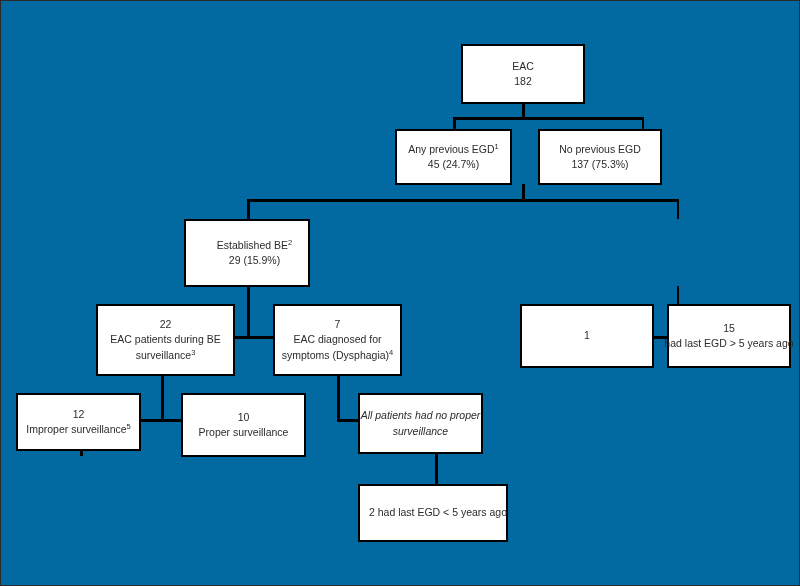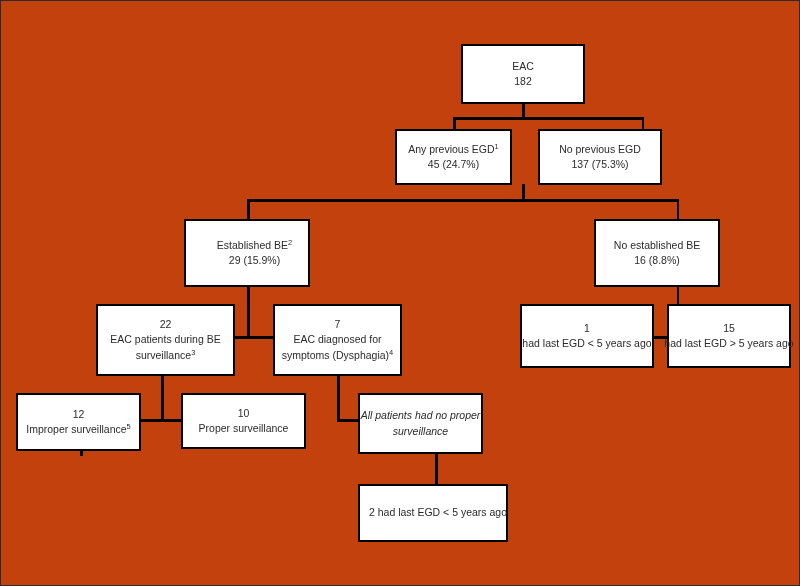--- a/index.html
+++ b/index.html
@@ -4,21 +4,21 @@
 <style>
   html, body {
     margin: 0;
     padding: 0;
     background: #ffffff;
   }
   #page {
     position: relative;
     width: 800px;
     height: 586px;
-    background: #c2410c;
+    background: #0369a1;
     border: 1px solid #2b2b2b;
     box-sizing: border-box;
     overflow: hidden;
     font-family: "Liberation Sans", sans-serif;
   }
   .node {
     position: absolute;
     box-sizing: border-box;
     border: 2.5px solid #000000;
     background: #ffffff;
@@ -92,59 +92,54 @@
   <div class="node" style="left:537px; top:128px; width:124px; height:56px;">
     <span class="ln">No previous EGD</span>
     <span class="ln">137 (75.3%)</span>
   </div>
 
   <div class="node" style="left:183px; top:218px; width:126px; height:68px;padding-left:20px;">
     <span class="ln"><span>Established BE</span><sup>2</sup></span>
     <span class="ln">29 (15.9%)</span>
   </div>
 
-  <div class="node" style="left:593px; top:218px; width:126px; height:68px;">
-    <span class="ln">No established BE</span>
-    <span class="ln">16 (8.8%)</span>
-  </div>
 
   <div class="node" style="left:95px; top:303px; width:139px; height:72px;">
     <span class="ln">22</span>
     <span class="ln">EAC patients during BE</span>
     <span class="ln"><span>surveillance</span><sup>3</sup></span>
   </div>
 
   <div class="node" style="left:272px; top:303px; width:129px; height:72px;">
     <span class="ln">7</span>
     <span class="ln">EAC diagnosed for</span>
     <span class="ln"><span>symptoms  (Dysphagia)</span><sup>4</sup></span>
   </div>
 
   <div class="node" style="left:15px; top:392px; width:125px; height:58px;">
     <span class="ln">12</span>
     <span class="ln"><span>Improper  surveillance</span><sup>5</sup></span>
   </div>
 
-  <div class="node" style="left:180px; top:392px; width:125px; height:56px;">
+  <div class="node" style="left:180px; top:392px; width:125px; height:64px;">
     <span class="ln">10</span>
     <span class="ln">Proper  surveillance</span>
   </div>
 
   <div class="node" style="left:357px; top:392px; width:125px; height:61px;font-style:italic;">
     <span class="ln">All patients had no proper</span>
     <span class="ln">surveillance</span>
   </div>
 
   <div class="node left-align" style="left:357px; top:483px; width:150px; height:58px;">
     <span class="ln">2 had last EGD &lt; 5 years ago</span>
   </div>
 
   <div class="node" style="left:519px; top:303px; width:134px; height:64px;">
     <span class="ln">1</span>
-    <span class="ln">had last EGD &lt; 5 years ago</span>
   </div>
 
   <div class="node" style="left:666px; top:303px; width:124px; height:64px;">
     <span class="ln">15</span>
     <span class="ln">had last EGD &gt; 5 years ago</span>
   </div>
 
 </div>
 
 </body></html>

